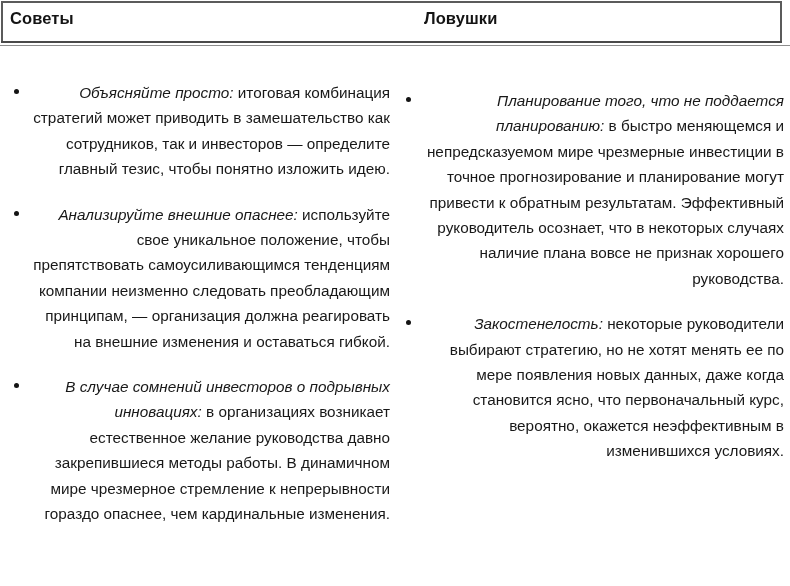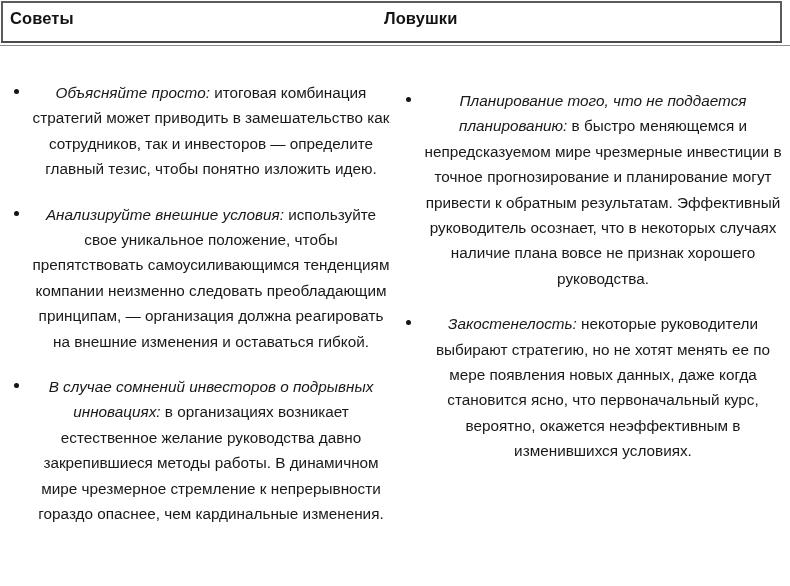--- a/index.html
+++ b/index.html
@@ -57,37 +57,37 @@
   .header-cell {
     position: absolute;
     top: 9px;
     font-size: 16.5px;
     font-weight: bold;
     letter-spacing: 0.1px;
     color: #141414;
     white-space: nowrap;
   }
   .header-cell.left  { left: 10px; }
-  .header-cell.right { left: 384px; }
+  .header-cell.right { left: 424px; }
 
   
   .col {
     position: absolute;
     top: 80px;
   }
   .col.left  { left: 10px;  width: 380px; }
   .col.right { left: 402px; width: 382px; margin-top: 8px; }
 
   .bullet-item {
     position: relative;
     padding-left: 22px;
     margin-bottom: 20px;
     font-size: 15.3px;
     line-height: 25.4px;
-    text-align: center;
+    text-align: right;
     color: #181818;
   }
   .col.right .bullet-item { padding-left: 20px; }
 
   .bullet-marker {
     position: absolute;
     left: 4px;
     top: 9px;
     width: 5px;
     height: 5px;
@@ -118,21 +118,21 @@
 
   <div class="col left">
 
     <div class="bullet-item">
       <span class="bullet-marker"></span>
       <span class="lead-in">Объясняйте просто:</span><span class="bullet-body"> итоговая комбинация стратегий может приводить в замешательство как сотрудников, так и инвесторов — определите главный тезис, чтобы понятно изложить идею.</span>
     </div>
 
     <div class="bullet-item">
       <span class="bullet-marker"></span>
-      <span class="lead-in">Анализируйте внешние условия:</span><span class="bullet-body"> используйте свое уникальное положение, чтобы препятствовать самоусиливающимся тенденциям компании неизменно следовать преобладающим принципам, — организация должна реагировать на внешние изменения и оставаться гибкой.</span>
+      <span class="lead-in">Анализируйте внешние опаснее:</span><span class="bullet-body"> используйте свое уникальное положение, чтобы препятствовать самоусиливающимся тенденциям компании неизменно следовать преобладающим принципам, — организация должна реагировать на внешние изменения и оставаться гибкой.</span>
     </div>
 
     <div class="bullet-item">
       <span class="bullet-marker"></span>
       <span class="lead-in">В случае сомнений инвесторов о подрывных инновациях:</span><span class="bullet-body"> в организациях возникает естественное желание руководства давно закрепившиеся методы работы. В динамичном мире чрезмерное стремление к непрерывности гораздо опаснее, чем кардинальные изменения.</span>
     </div>
 
   </div>
 
   <div class="col right">

